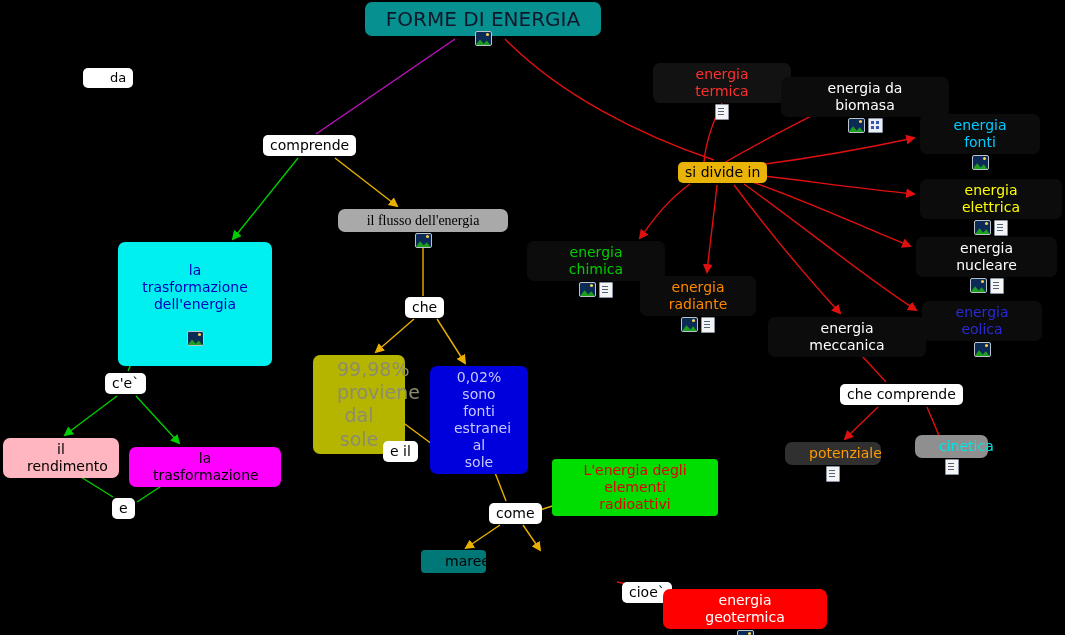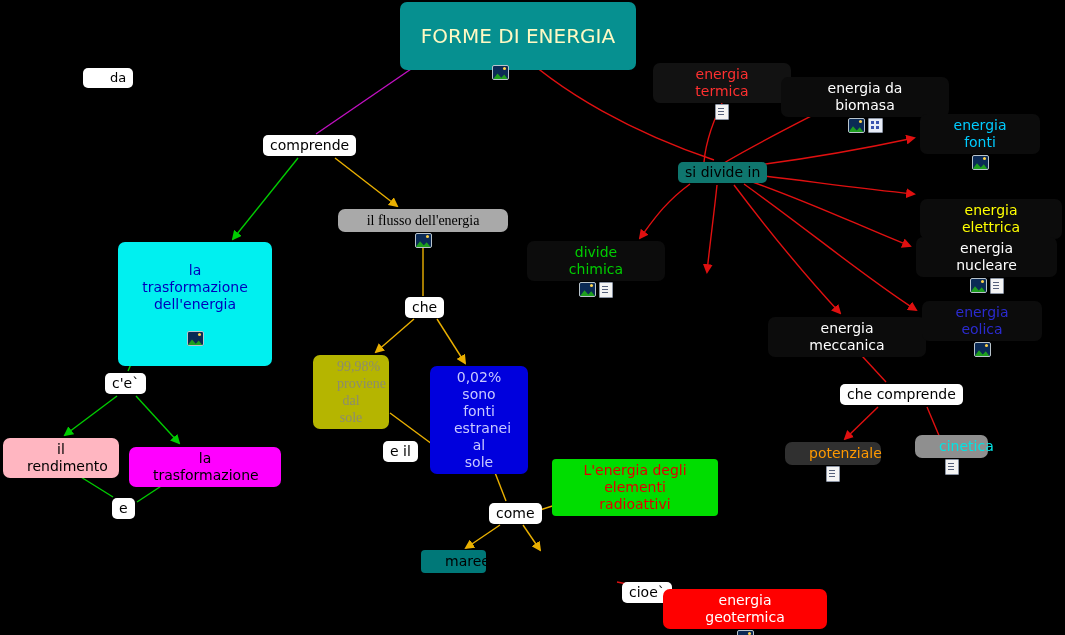--- a/index.html
+++ b/index.html
@@ -73,21 +73,21 @@
       <path d="M690,184 C664,203 652,222 640,238" stroke="#e01010" marker-end="url(#ar)"></path>
 
       <path d="M851,344 L886,382" stroke="#e01010"></path>
       <path d="M878,407 L845,439" stroke="#e01010" marker-end="url(#ar)"></path>
       <path d="M927,407 L943,445" stroke="#e01010" marker-end="url(#ar)"></path>
       <path d="M617,582 L693,597" stroke="#e01010"></path>
     </g>
   </svg>
 
   <div class="node" style="left:365px;top:2px;">
-    <div class="box" style="width: 236px; font-size: 20px; padding: 22px 10px; background-color: rgb(6, 144, 144); color: #fef9c3; margin-left: 35px;"><span>FORME DI ENERGIA</span></div>
+    <div class="box" style="width: 236px; font-size: 20px; padding: 5px 10px; background-color: rgb(6, 144, 144); color: #0f172a;"><span>FORME DI ENERGIA</span></div>
     <div class="icons" style="margin-top:-5px;">
         <span class="icon icon-img"></span>
       </div>
   </div>
 
   <div class="node" style="left:83px;top:68px;">
     <div class="box link" style="font-size: 13px; background-color: rgb(255, 255, 255); color: rgb(0, 0, 0); padding-left: 27px;"><span>da</span></div>
   </div>
 
   <div class="node" style="left:263px;top:135px;">
@@ -125,65 +125,72 @@
   </div>
 
   <div class="node" style="left:920px;top:114px;">
     <div class="box" style="width: 120px; font-size: 14px; background-color: rgb(12, 12, 12); color: rgb(0, 204, 255);"><span>energia fonti</span></div>
     <div class="icons">
         <span class="icon icon-img"></span>
       </div>
   </div>
 
   <div class="node" style="left:678px;top:162px;">
-    <div class="box link" style="font-size: 14px; background-color: #0f766e; color: rgb(0, 0, 0);"><span>si divide in</span></div>
-  </div>
-
-  <div class="node" style="left:920px;top:179px;margin-top:20px;">
+    <div class="box link" style="font-size: 14px; background-color: #eab308; color: rgb(0, 0, 0);"><span>si divide in</span></div>
+  </div>
+
+  <div class="node" style="left:920px;top:179px;">
     <div class="box" style="width: 142px; font-size: 14px; background-color: rgb(12, 12, 12); color: rgb(255, 255, 0);"><span>energia elettrica</span></div>
     <div class="icons">
         <span class="icon icon-img"></span>
         <span class="icon icon-doc"></span>
       </div>
   </div>
 
   <div class="node" style="left:916px;top:237px;">
     <div class="box" style="width: 141px; font-size: 14px; background-color: rgb(12, 12, 12); color: rgb(255, 255, 255);"><span>energia nucleare</span></div>
     <div class="icons">
         <span class="icon icon-img"></span>
         <span class="icon icon-doc"></span>
       </div>
   </div>
 
   <div class="node" style="left:527px;top:241px;">
-    <div class="box" style="width: 138px; font-size: 14px; background-color: rgb(12, 12, 12); color: rgb(0, 204, 0);"><span>divide chimica</span></div>
-    <div class="icons">
-        <span class="icon icon-img"></span>
-        <span class="icon icon-doc"></span>
-      </div>
-  </div>
-
+    <div class="box" style="width: 138px; font-size: 14px; background-color: rgb(12, 12, 12); color: rgb(0, 204, 0);"><span>energia chimica</span></div>
+    <div class="icons">
+        <span class="icon icon-img"></span>
+        <span class="icon icon-doc"></span>
+      </div>
+  </div>
+
+  <div class="node" style="left:640px;top:276px;">
+    <div class="box" style="width: 116px; font-size: 14px; background-color: rgb(12, 12, 12); color: rgb(255, 136, 0);"><span>energia radiante</span></div>
+    <div class="icons">
+        <span class="icon icon-img"></span>
+        <span class="icon icon-doc"></span>
+      </div>
+  </div>
 
   <div class="node" style="left:768px;top:317px;">
     <div class="box" style="width: 158px; font-size: 14px; background-color: rgb(12, 12, 12); color: rgb(255, 255, 255);"><span>energia meccanica</span></div>
   </div>
 
   <div class="node" style="left:922px;top:301px;">
     <div class="box" style="width: 120px; font-size: 14px; background-color: rgb(12, 12, 12); color: rgb(43, 43, 208);"><span>energia eolica</span></div>
     <div class="icons">
         <span class="icon icon-img"></span>
       </div>
   </div>
 
   <div class="node" style="left:405px;top:297px;">
     <div class="box link" style="font-size: 14px; background-color: rgb(255, 255, 255); color: rgb(0, 0, 0);"><span>che</span></div>
   </div>
 
   <div class="node" style="left:313px;top:355px;">
-    <div class="box" style="width: 76px; font-size: 14px; background-color: rgb(181, 181, 0); color: rgb(140, 140, 110); font-family: Liberation Serif, serif;"><span>99,98%
+    <div class="box" style="width: 92px; font-size: 19px; background-color: rgb(181, 181, 0); color: rgb(140, 140, 110);"><span>99,98%
 proviene
 dal sole</span></div>
   </div>
 
   <div class="node" style="left:430px;top:366px;">
     <div class="box" style="width: 98px; font-size: 14px; background-color: rgb(0, 0, 221); color: rgb(200, 200, 255);"><span>0,02%
 sono fonti
 estranei al
 sole</span></div>
   </div>

